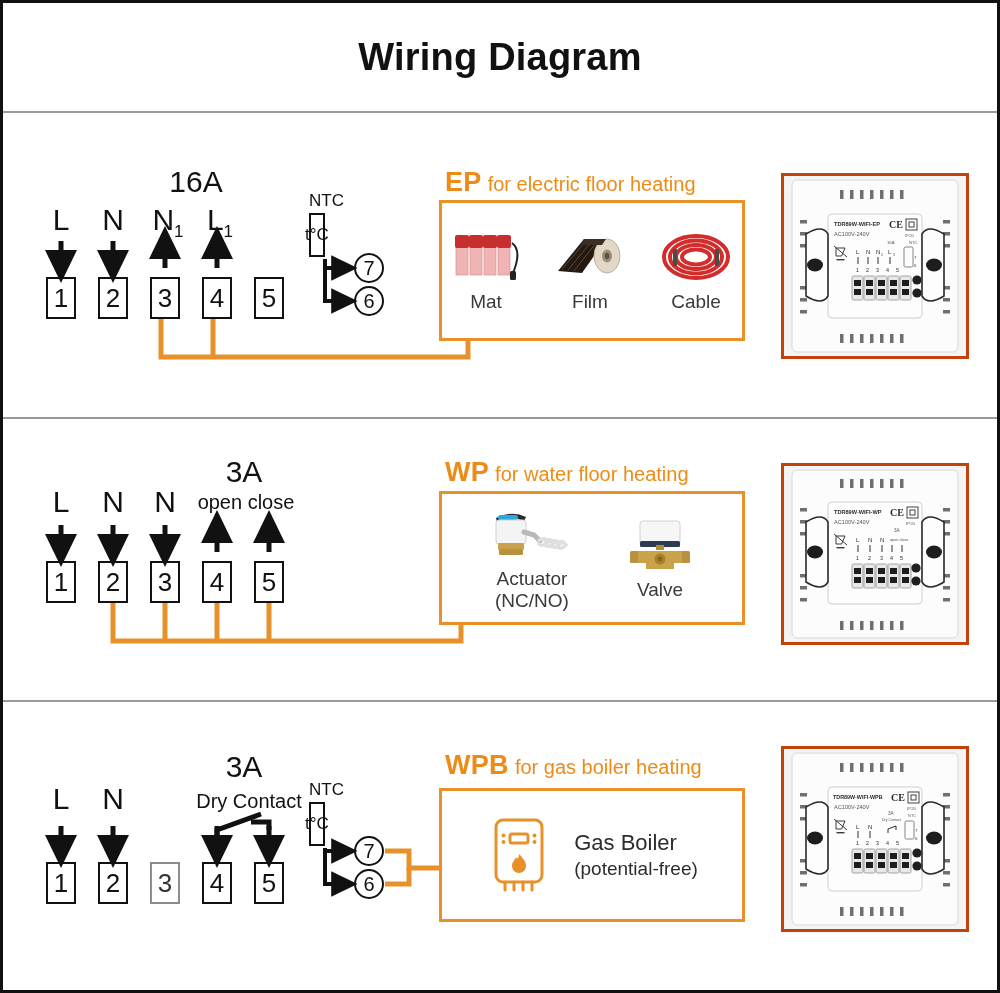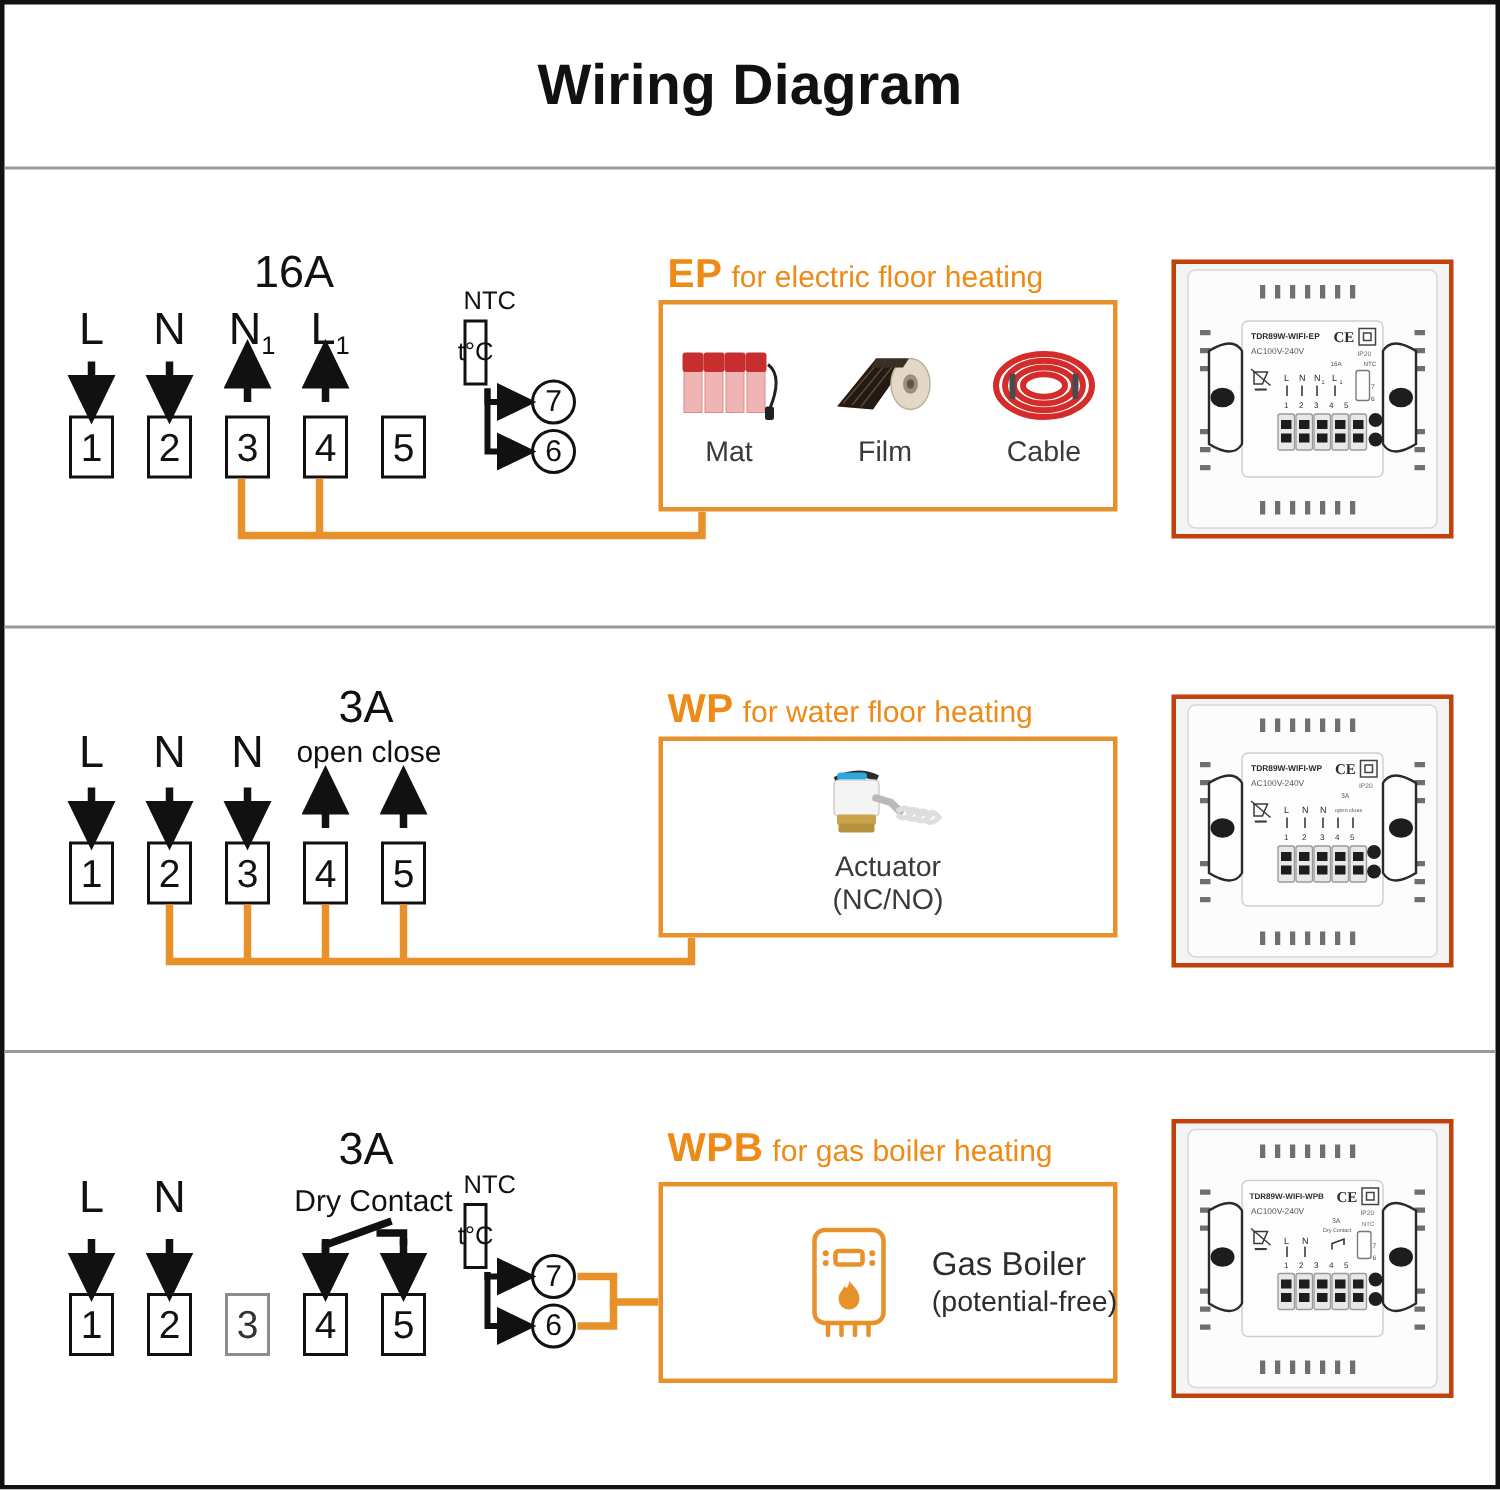--- a/index.html
+++ b/index.html
@@ -354,20 +354,33 @@
             <g fill="none" stroke="#dedede" stroke-width="3.4">
               <path d="M52,37 q6,-5 10,1 q-6,6 -10,1"></path>
               <path d="M58,38 q6,-5 10,1 q-6,6 -10,1"></path>
               <path d="M64,39 q6,-5 10,1 q-6,6 -10,1"></path>
               <path d="M70,40 q6,-5 10,1 q-6,6 -10,1"></path>
             </g>
           </svg>
           <div class="cap">Actuator</div>
           <div class="cap2">(NC/NO)</div>
         </div>
+        <div class="pitem">
+          <svg width="76" height="58" viewBox="0 0 76 58">
+            <rect x="18" y="6" width="40" height="24" rx="3" fill="#f6f6f6" stroke="#d2d2d2" stroke-width="1"></rect>
+            <rect x="18" y="26" width="40" height="6" rx="1.5" fill="#2c3d52"></rect>
+            <rect x="34" y="30" width="8" height="5" fill="#b48b35"></rect>
+            <path d="M14,36 l48,0 l0,12 l-10,0 l0,6 l-28,0 l0,-6 l-10,0 z" fill="#c9a24a"></path>
+            <rect x="8" y="36" width="8" height="12" rx="1.5" fill="#b8913e"></rect>
+            <rect x="60" y="36" width="8" height="12" rx="1.5" fill="#b8913e"></rect>
+            <ellipse cx="38" cy="44" rx="5.5" ry="5.5" fill="#a87f2e"></ellipse>
+            <ellipse cx="38" cy="44" rx="2.4" ry="2.4" fill="#8a671f"></ellipse>
+          </svg>
+          <div class="cap">Valve</div>
+        </div>
       </div>
     </div>
 
     <div class="device" style="left:778px;top:44px;width:182px;height:176px;">
       <svg width="182" height="176" viewBox="0 0 182 176">
         <rect x="0" y="0" width="182" height="176" fill="#f4f4f4"></rect>
         <rect x="8" y="4" width="166" height="168" rx="5" fill="#fcfcfc" stroke="#d8d8d8" stroke-width="1"></rect>
         <g fill="#6f6f6f">
           <rect x="56" y="13" width="3.5" height="9"></rect>
             <rect x="66" y="13" width="3.5" height="9"></rect>
@@ -495,21 +508,21 @@
       <path d="M322,146 L322,182 L341,182" fill="none" stroke="#111" stroke-width="4" marker-end="url(#ah3)"></path>
 
       <path d="M382,149 L406,149 L406,166 L436,166" fill="none" stroke="#E8912A" stroke-width="5"></path>
       <path d="M382,182 L406,182 L406,166" fill="none" stroke="#E8912A" stroke-width="5"></path>
     </svg>
 
     <div class="ptitle" style="left:442px;top:48px;">
       <span class="code">WPB</span><span class="desc">for gas boiler heating</span>
     </div>
     <div class="panel" style="left:436px;top:86px;width:306px;height:134px;">
-      <div class="pitems" style="gap:22px;padding-left:47px;">
+      <div class="pitems" style="gap:22px;">
         <div class="pitem" style="flex-direction:row;align-items:center;gap:22px;">
           <svg width="66" height="82" viewBox="0 0 66 82">
             <rect x="10" y="6" width="46" height="62" rx="7" fill="none" stroke="#E8912A" stroke-width="3"></rect>
             <rect x="24" y="20" width="18" height="9" rx="2" fill="none" stroke="#E8912A" stroke-width="3"></rect>
             <circle cx="17.5" cy="21.5" r="2" fill="#E8912A"></circle>
             <circle cx="17.5" cy="28" r="2" fill="#E8912A"></circle>
             <circle cx="48.5" cy="21.5" r="2" fill="#E8912A"></circle>
             <circle cx="48.5" cy="28" r="2" fill="#E8912A"></circle>
             <path d="M33,40 c5,5 7,8 7,12 a7,7 0 0 1 -14,0 c0,-4 3,-6 4,-9 c1,3 3,1 3,-3 z" fill="#E8912A"></path>
             <g stroke="#E8912A" stroke-width="3" stroke-linecap="round">

